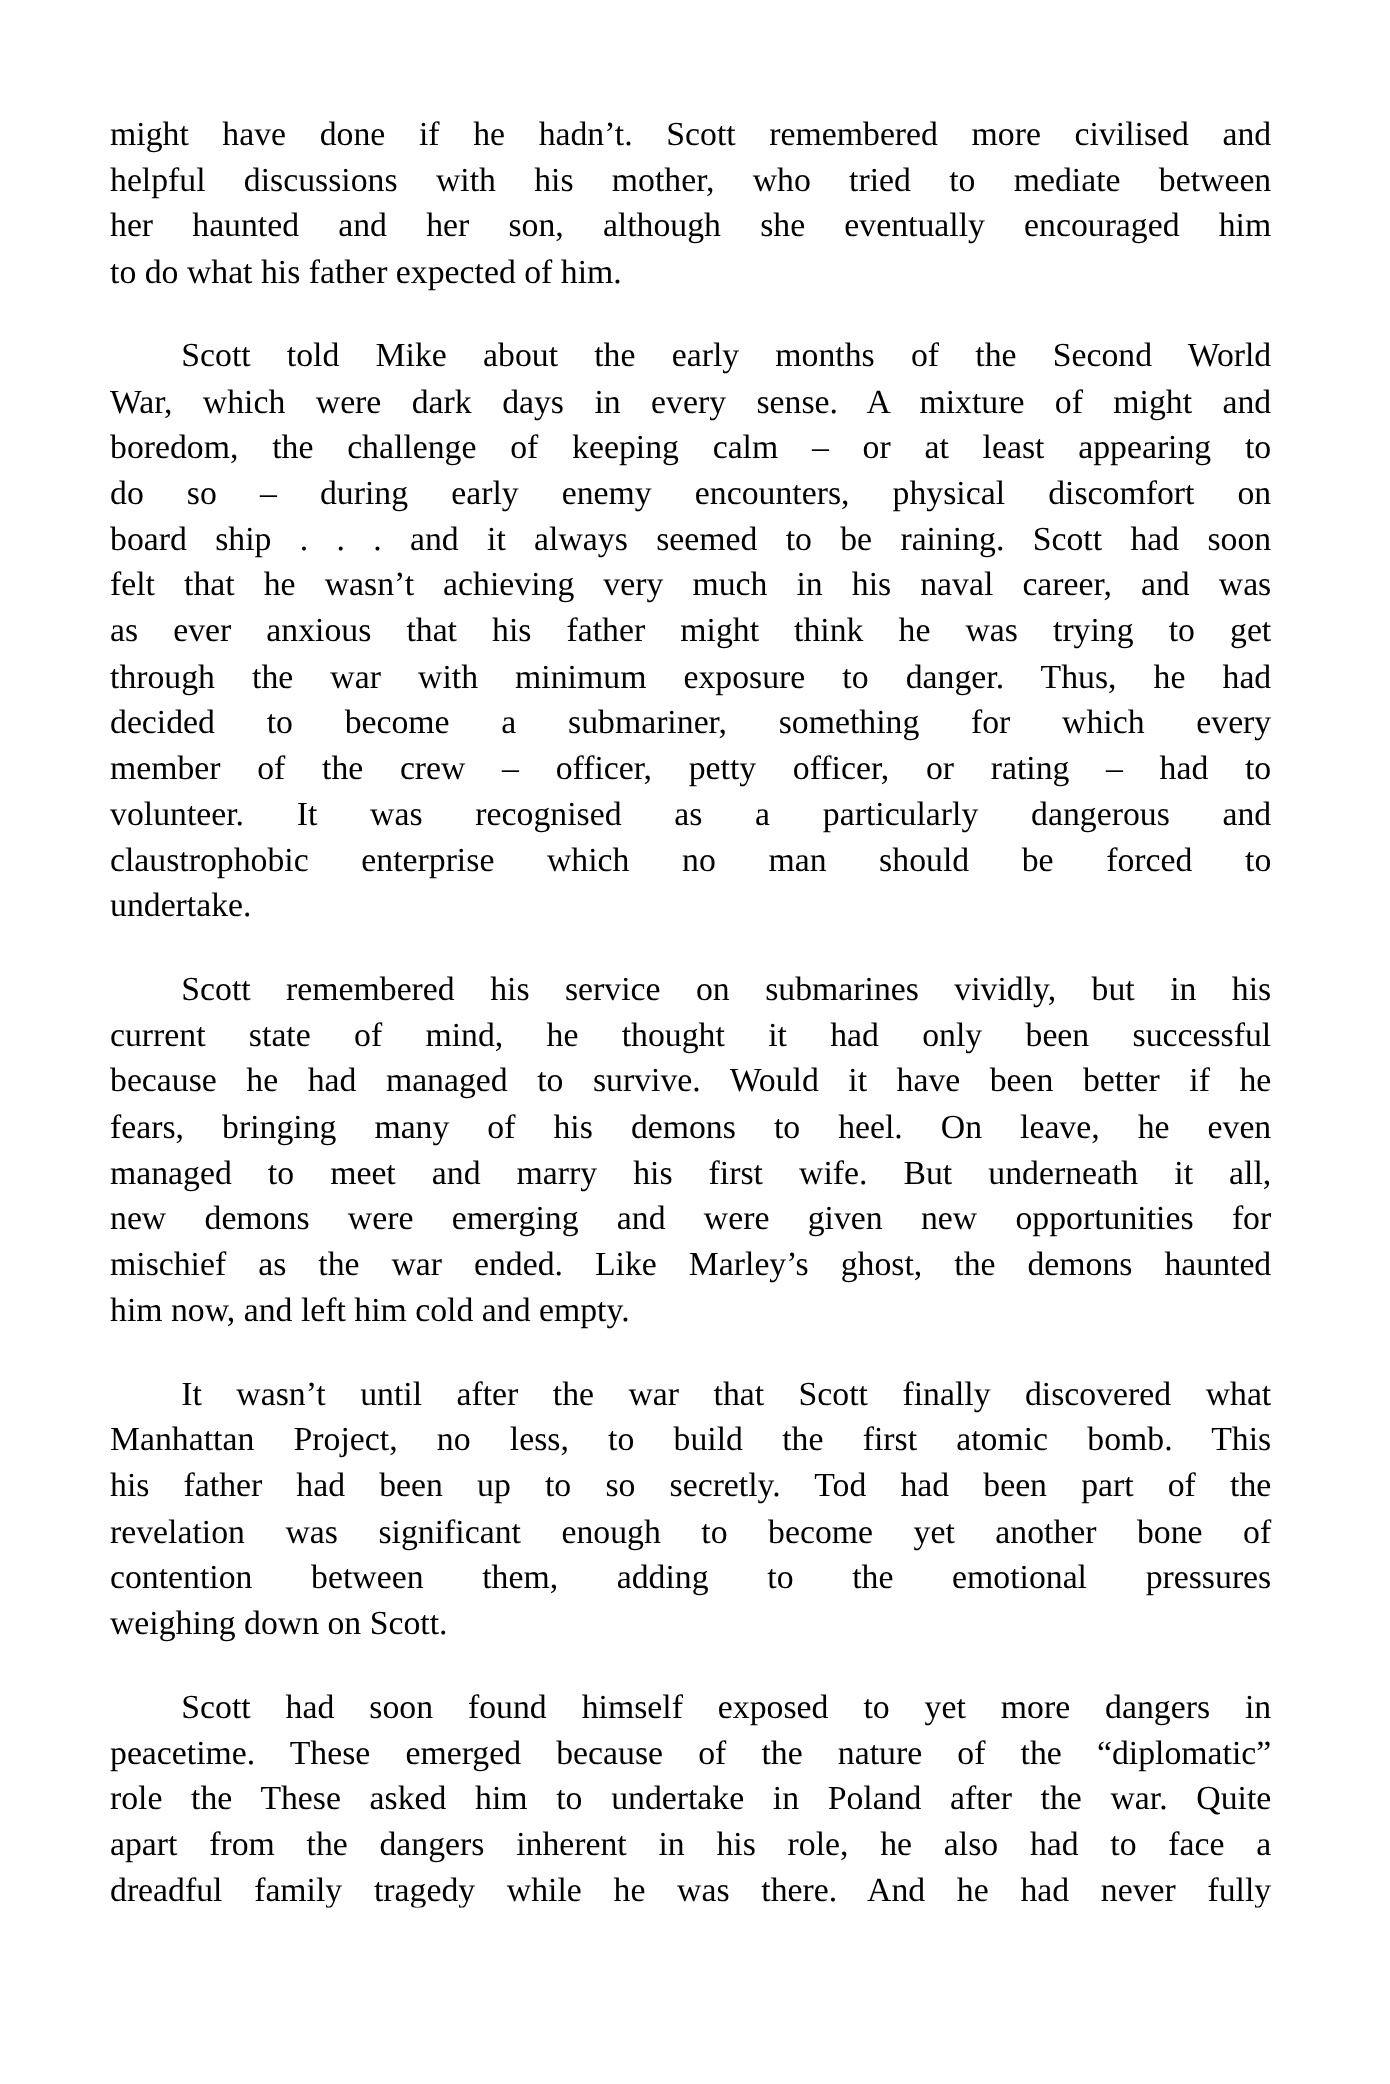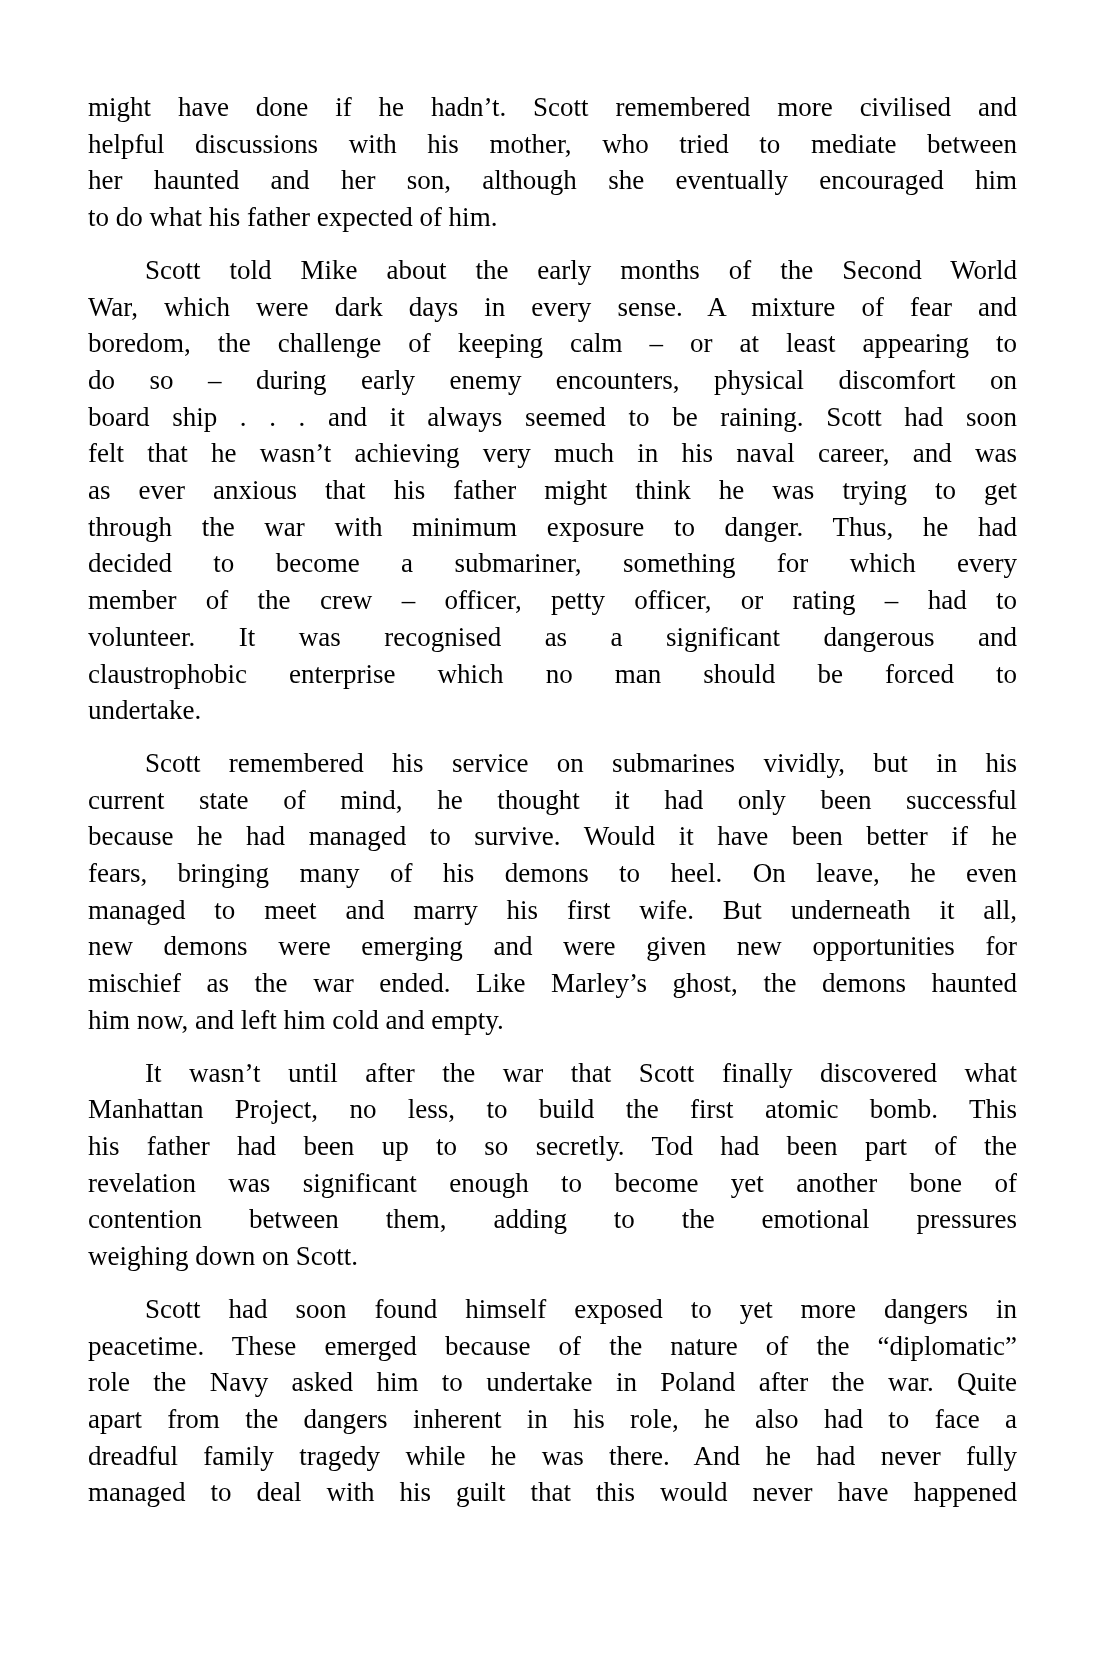--- a/index.html
+++ b/index.html
@@ -26,21 +26,21 @@
     width: 929px;
     font-size: 27px;
     line-height: 36.7px;
     color: #000000;
     letter-spacing: 0;
   }
   .para {
     margin: 0;
   }
   .para + .para {
-    margin-top: 16px;
+    margin-top: 30px;
   }
   .line {
     display: block;
     text-align: justify;
     text-align-last: justify;
     white-space: normal;
   }
   
   .line.end {
     text-align-last: left;
@@ -56,30 +56,30 @@
 <main class="page" style="background: rgb(255, 255, 255);">
   <div class="text-block" id="text-column" style="color: rgb(0, 0, 0);">
       <p class="para">
         <span class="line">might have done if he hadn’t. Scott remembered more civilised and</span>
         <span class="line">helpful discussions with his mother, who tried to mediate between</span>
         <span class="line">her haunted and her son, although she eventually encouraged him</span>
         <span class="line end">to do what his father expected of him.</span>
       </p>
       <p class="para indent">
         <span class="line">Scott told Mike about the early months of the Second World</span>
-        <span class="line">War, which were dark days in every sense. A mixture of fear and</span>
+        <span class="line">War, which were dark days in every sense. A mixture of might and</span>
         <span class="line">boredom, the challenge of keeping calm – or at least appearing to</span>
         <span class="line">do so – during early enemy encounters, physical discomfort on</span>
         <span class="line">board ship . . . and it always seemed to be raining. Scott had soon</span>
         <span class="line">felt that he wasn’t achieving very much in his naval career, and was</span>
         <span class="line">as ever anxious that his father might think he was trying to get</span>
         <span class="line">through the war with minimum exposure to danger. Thus, he had</span>
         <span class="line">decided to become a submariner, something for which every</span>
         <span class="line">member of the crew – officer, petty officer, or rating – had to</span>
-        <span class="line">volunteer. It was recognised as a significant dangerous and</span>
+        <span class="line">volunteer. It was recognised as a particularly dangerous and</span>
         <span class="line">claustrophobic enterprise which no man should be forced to</span>
         <span class="line end">undertake.</span>
       </p>
       <p class="para indent">
         <span class="line">Scott remembered his service on submarines vividly, but in his</span>
         <span class="line">current state of mind, he thought it had only been successful</span>
         <span class="line">because he had managed to survive. Would it have been better if he</span>
         <span class="line">fears, bringing many of his demons to heel. On leave, he even</span>
         <span class="line">managed to meet and marry his first wife. But underneath it all,</span>
         <span class="line">new demons were emerging and were given new opportunities for</span>
@@ -90,19 +90,19 @@
         <span class="line">It wasn’t until after the war that Scott finally discovered what</span>
         <span class="line">Manhattan Project, no less, to build the first atomic bomb. This</span>
         <span class="line">his father had been up to so secretly. Tod had been part of the</span>
         <span class="line">revelation was significant enough to become yet another bone of</span>
         <span class="line">contention between them, adding to the emotional pressures</span>
         <span class="line end">weighing down on Scott.</span>
       </p>
       <p class="para indent">
         <span class="line">Scott had soon found himself exposed to yet more dangers in</span>
         <span class="line">peacetime. These emerged because of the nature of the “diplomatic”</span>
-        <span class="line">role the Navy asked him to undertake in Poland after the war. Quite</span>
+        <span class="line">role the These asked him to undertake in Poland after the war. Quite</span>
         <span class="line">apart from the dangers inherent in his role, he also had to face a</span>
         <span class="line">dreadful family tragedy while he was there. And he had never fully</span>
         <span class="line">managed to deal with his guilt that this would never have happened</span>
       </p>
     </div>
 </main>
 
 </body></html>

